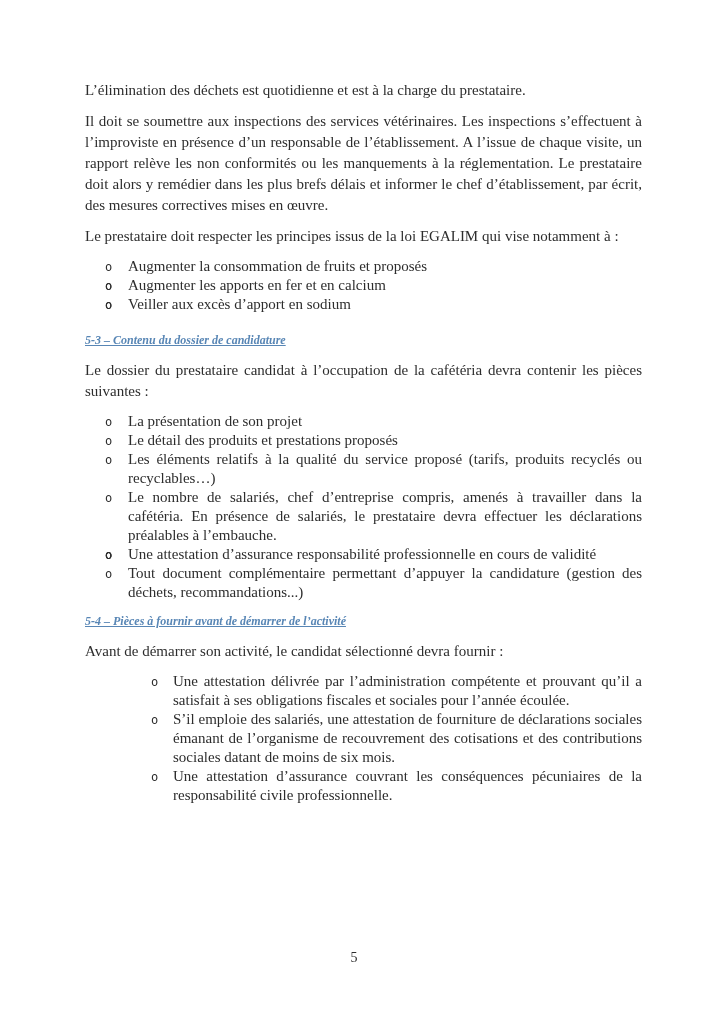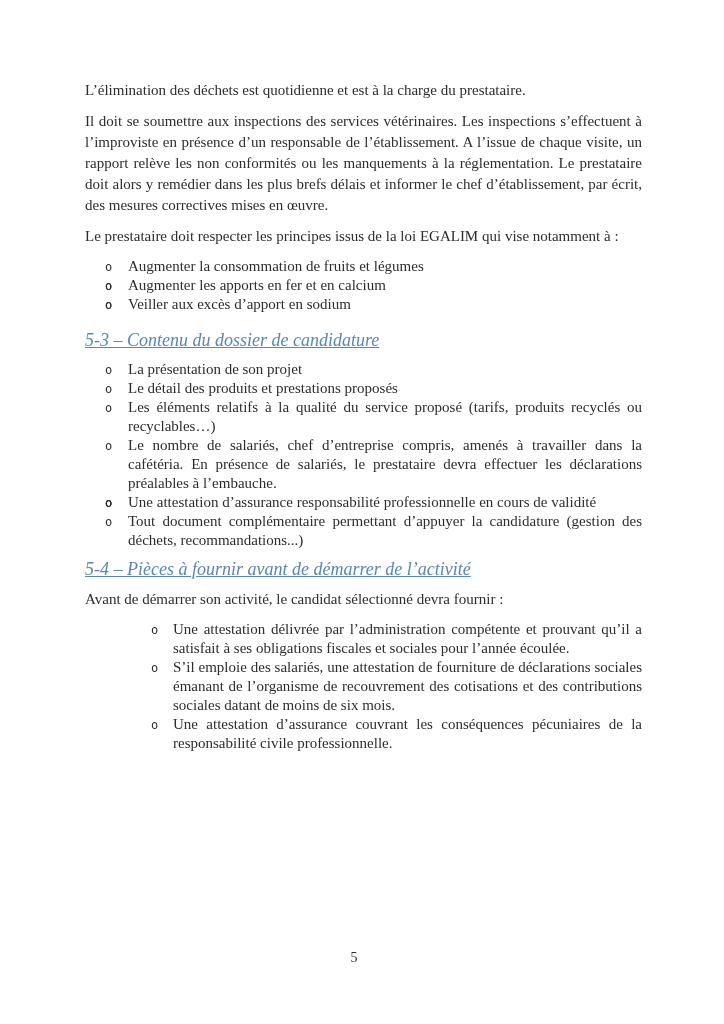--- a/index.html
+++ b/index.html
@@ -19,22 +19,22 @@
     width: 557px;
     font-size: 15px;
     line-height: 21px;
   }
   .content p {
     margin: 0 0 10px 0;
     text-align: justify;
   }
   .head {
     margin: 0 0 10px 0;
-    font-size: 18px;
-    font-weight: normal;
+    font-size: 12px;
+    font-weight: bold;
     font-style: italic;
     color: #5886b5;
     text-decoration: underline;
     line-height: 20px;
   }
   .head-spaced { margin-top: 16px; }
   ul.blist {
     list-style: none;
     margin: 0 0 9px 0;
     padding: 0;
@@ -72,29 +72,30 @@
 <div class="page">
   <div class="content">
 
     <p>L’élimination des déchets est quotidienne et est à la charge du prestataire.</p>
 
     <p>Il doit se soumettre aux inspections des services vétérinaires. Les inspections s’effectuent à l’improviste en présence d’un responsable de l’établissement. A l’issue de chaque visite, un rapport relève les non conformités ou les manquements à la réglementation. Le prestataire doit alors y remédier dans les plus brefs délais et informer le chef d’établissement, par écrit, des mesures correctives mises en œuvre.</p>
 
     <p>Le prestataire doit respecter les principes issus de la loi EGALIM qui vise notamment à :</p>
 
     <ul class="blist">
-      <li><span class="bullet">o</span><span>Augmenter la consommation de fruits et légumes</span></li>
+      <li><span class="bullet">o</span><span>Augmenter la consommation de fruits et proposés</span></li>
       <li><span class="bullet">o</span></li>
       <li><span class="bullet">o</span><span>Augmenter les apports en fer et en calcium</span></li>
       <li><span class="bullet">o</span></li>
       <li><span class="bullet">o</span><span>Veiller aux excès d’apport en sodium</span></li>
     </ul>
 
     <h3 class="head head-spaced">5-3 – Contenu du dossier de candidature</h3>
 
+    <p>Le dossier du prestataire candidat à l’occupation de la cafétéria devra contenir les pièces suivantes :</p>
 
     <ul class="blist">
       <li><span class="bullet">o</span><span>La présentation de son projet</span></li>
       <li><span class="bullet">o</span><span>Le détail des produits et prestations proposés</span></li>
       <li><span class="bullet">o</span><span>Les éléments relatifs à la qualité du service proposé (tarifs, produits recyclés ou recyclables…)</span></li>
       <li><span class="bullet">o</span><span>Le nombre de salariés, chef d’entreprise compris, amenés à travailler dans la cafétéria. En présence de salariés, le prestataire devra effectuer les déclarations préalables à l’embauche.</span></li>
       <li><span class="bullet">o</span></li>
       <li><span class="bullet">o</span></li>
       <li><span class="bullet">o</span><span>Une attestation d’assurance responsabilité professionnelle en cours de validité</span></li>
       <li><span class="bullet">o</span><span>Tout document complémentaire permettant d’appuyer la candidature (gestion des déchets, recommandations...)</span></li>

